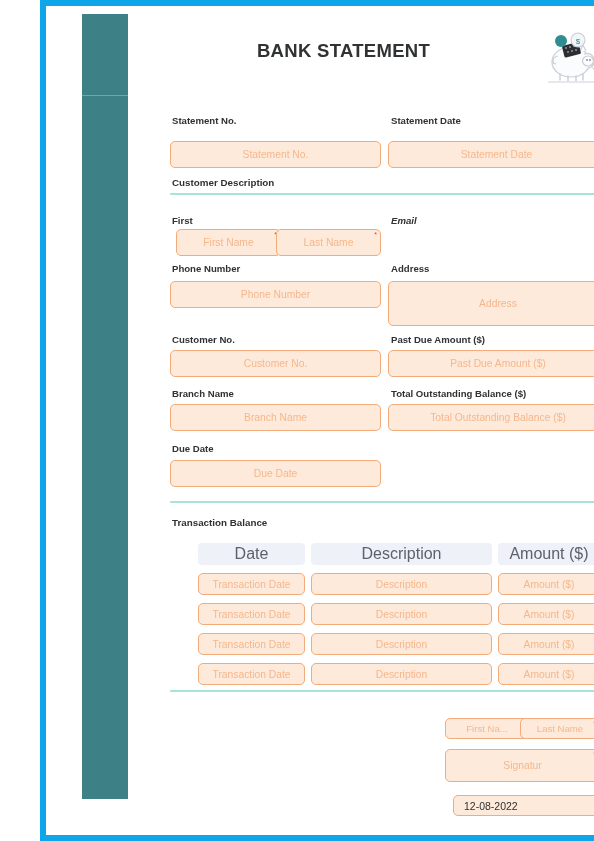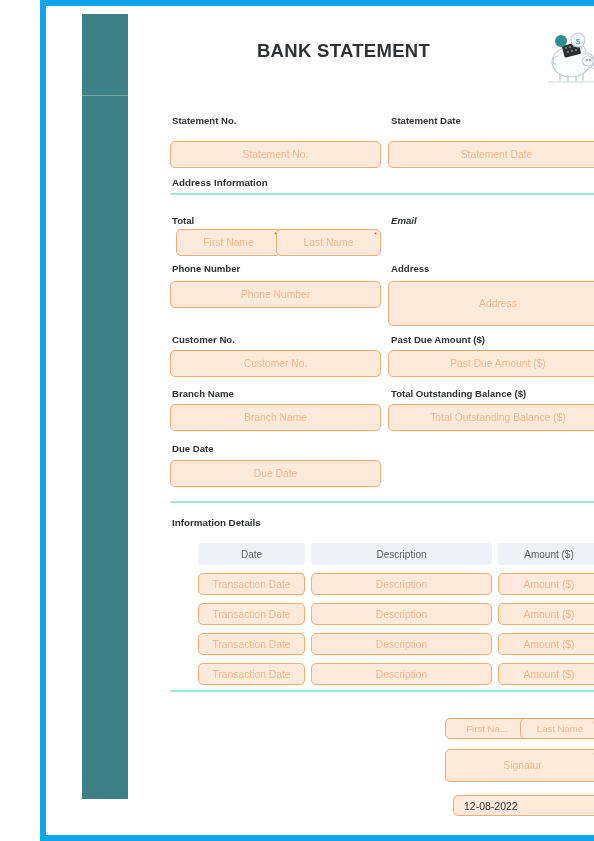--- a/index.html
+++ b/index.html
@@ -113,21 +113,21 @@
     border-radius: 1px;
   }
 
   
   .th {
     position: absolute;
     background: #eef1f8;
     border-radius: 4px;
     box-sizing: border-box;
     color: #5d616b;
-    font-size: 10px;
+    font-size: 16px;
     display: flex;
     align-items: center;
     justify-content: center;
   }
 </style>
 </head>
 <body>
 
 <div id="page">
 
@@ -161,24 +161,24 @@
       <line x1="18" y1="58" x2="72" y2="58" stroke="#dde2e8" stroke-width="1.3"></line>
     </svg>
   </div>
 
   <div class="label" style="left:126px; top:109px;">Statement No.</div>
   <div class="field" style="left:124px; top:135px; width:211px; height:27px;">Statement No.</div>
 
   <div class="label" style="left:345px; top:109px;">Statement Date</div>
   <div class="field" style="left:342px; top:135px; width:217px; height:27px;">Statement Date</div>
 
-  <div class="section-label" style="left:126px; top:171px;">Address Information</div>
+  <div class="section-label" style="left:126px; top:171px;">Customer Description</div>
   <div class="divider" style="left:124px; top:187px; width:436px;"></div>
 
-  <div class="label" style="left:126px; top:209px;">Total</div>
+  <div class="label" style="left:126px; top:209px;">First</div>
   <div class="field" style="left:130px; top:223px; width:105px; height:27px;">
     <span>First Name</span>
     <span class="req">*</span>
   </div>
   <div class="field" style="left:230px; top:223px; width:105px; height:27px;">
     <span>Last Name</span>
     <span class="req">*</span>
   </div>
 
   <div class="label" style="left:345px; top:209px;font-style:italic;">Email</div>
@@ -199,21 +199,21 @@
   <div class="field" style="left:124px; top:398px; width:211px; height:27px;">Branch Name</div>
 
   <div class="label" style="left:345px; top:382px;">Total Outstanding Balance ($)</div>
   <div class="field" style="left:342px; top:398px; width:220px; height:27px;">Total Outstanding Balance ($)</div>
 
   <div class="label" style="left:126px; top:437px;">Due Date</div>
   <div class="field" style="left:124px; top:454px; width:211px; height:27px;">Due Date</div>
 
   <div class="divider" style="left:124px; top:495px; width:436px;"></div>
 
-  <div class="section-label" style="left:126px; top:511px;">Information Details</div>
+  <div class="section-label" style="left:126px; top:511px;">Transaction Balance</div>
 
   <div class="th" style="left:152px; top:537px; width:107px; height:22px;">Date</div>
   <div class="th" style="left:265px; top:537px; width:181px; height:22px;">Description</div>
   <div class="th" style="left:452px; top:537px; width:102px; height:22px;">Amount ($)</div>
 
   <div class="field" style="left:152px; top:567px; width:107px; height:22px;">Transaction Date</div>
   <div class="field" style="left:265px; top:567px; width:181px; height:22px;">Description</div>
   <div class="field" style="left:452px; top:567px; width:102px; height:22px;">Amount ($)</div>
 
   <div class="field" style="left:152px; top:597px; width:107px; height:22px;">Transaction Date</div>

